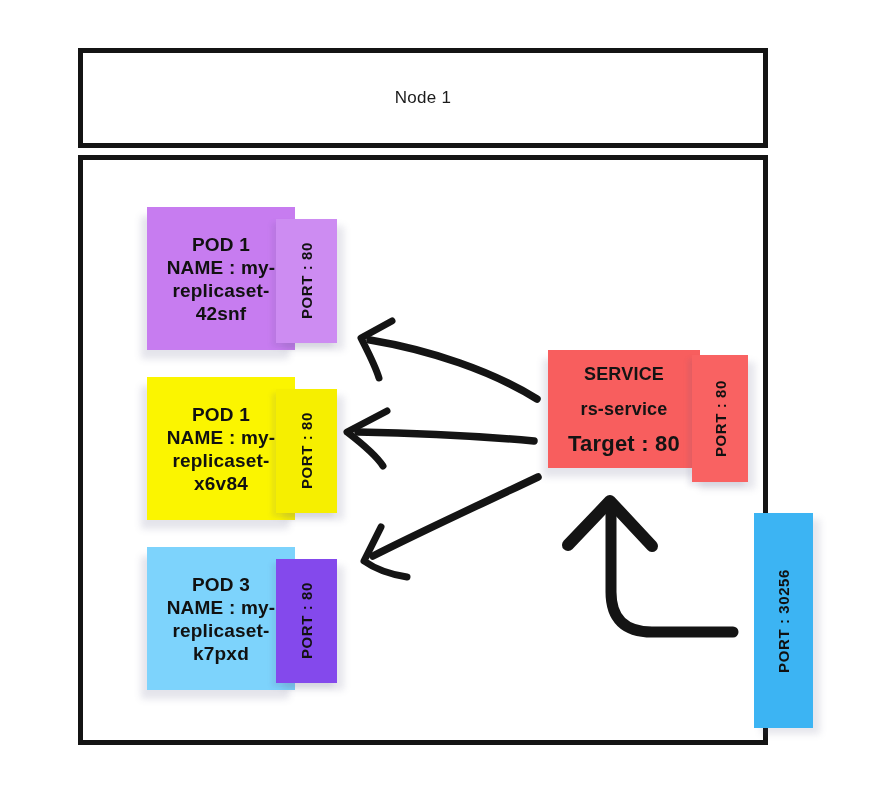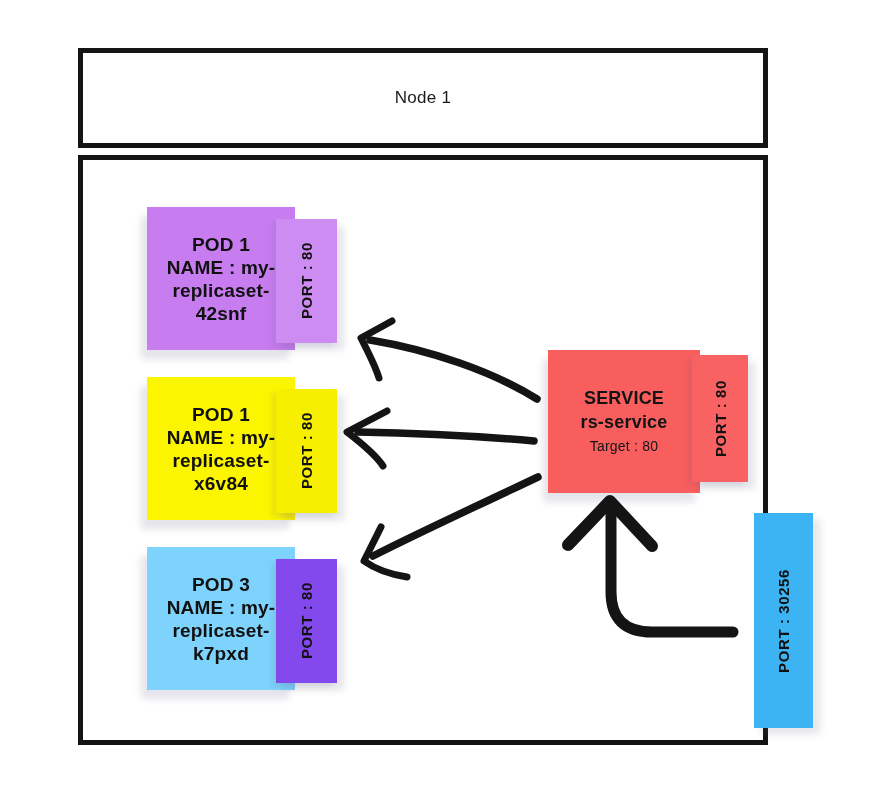--- a/index.html
+++ b/index.html
@@ -26,26 +26,27 @@
     box-shadow:-4px 4px 5px rgba(90,90,130,.13),7px 7px 7px rgba(90,90,130,.15);
   }
   .pod .side-tab{left:129px;top:12px;width:61px;height:124px;}
   .vtext{
     writing-mode:vertical-rl;transform:rotate(180deg);
     font-size:15px;font-weight:bold;letter-spacing:.6px;white-space:nowrap;color:#111;
   }
 
   .service{position:absolute;left:548px;top:350px;width:210px;height:150px;}
   .service-main{
-    position:absolute;left:0;top:0;width:152px;height:143px;z-index:2;
+    position:absolute;left:0;top:0;width:152px;height:118px;z-index:2;
     display:flex;flex-direction:column;align-items:center;justify-content:center;text-align:center;
     box-shadow:-5px 9px 7px rgba(90,90,130,.16);
+    gap:11px;
   }
   .service-line-bold{font-size:18px;font-weight:bold;line-height:24px;letter-spacing:.2px;}
-  .service-line{font-size:14px;font-weight:normal;line-height:24px;letter-spacing:.2px;}
+  .service-line{font-size:22px;font-weight:bold;line-height:24px;letter-spacing:.2px;}
   .service .side-tab{left:144px;top:5px;width:56px;height:127px;}
 
   .nodeport{
     position:absolute;left:754px;top:513px;width:59px;height:215px;z-index:6;
     display:flex;align-items:center;justify-content:center;
     box-shadow:7px 6px 7px rgba(90,90,130,.15);
   }
   .arrows{position:absolute;left:0;top:0;width:892px;height:799px;z-index:5;pointer-events:none;}
   .arrows path{fill:none;stroke-linecap:round;stroke-linejoin:round;}
 </style>

